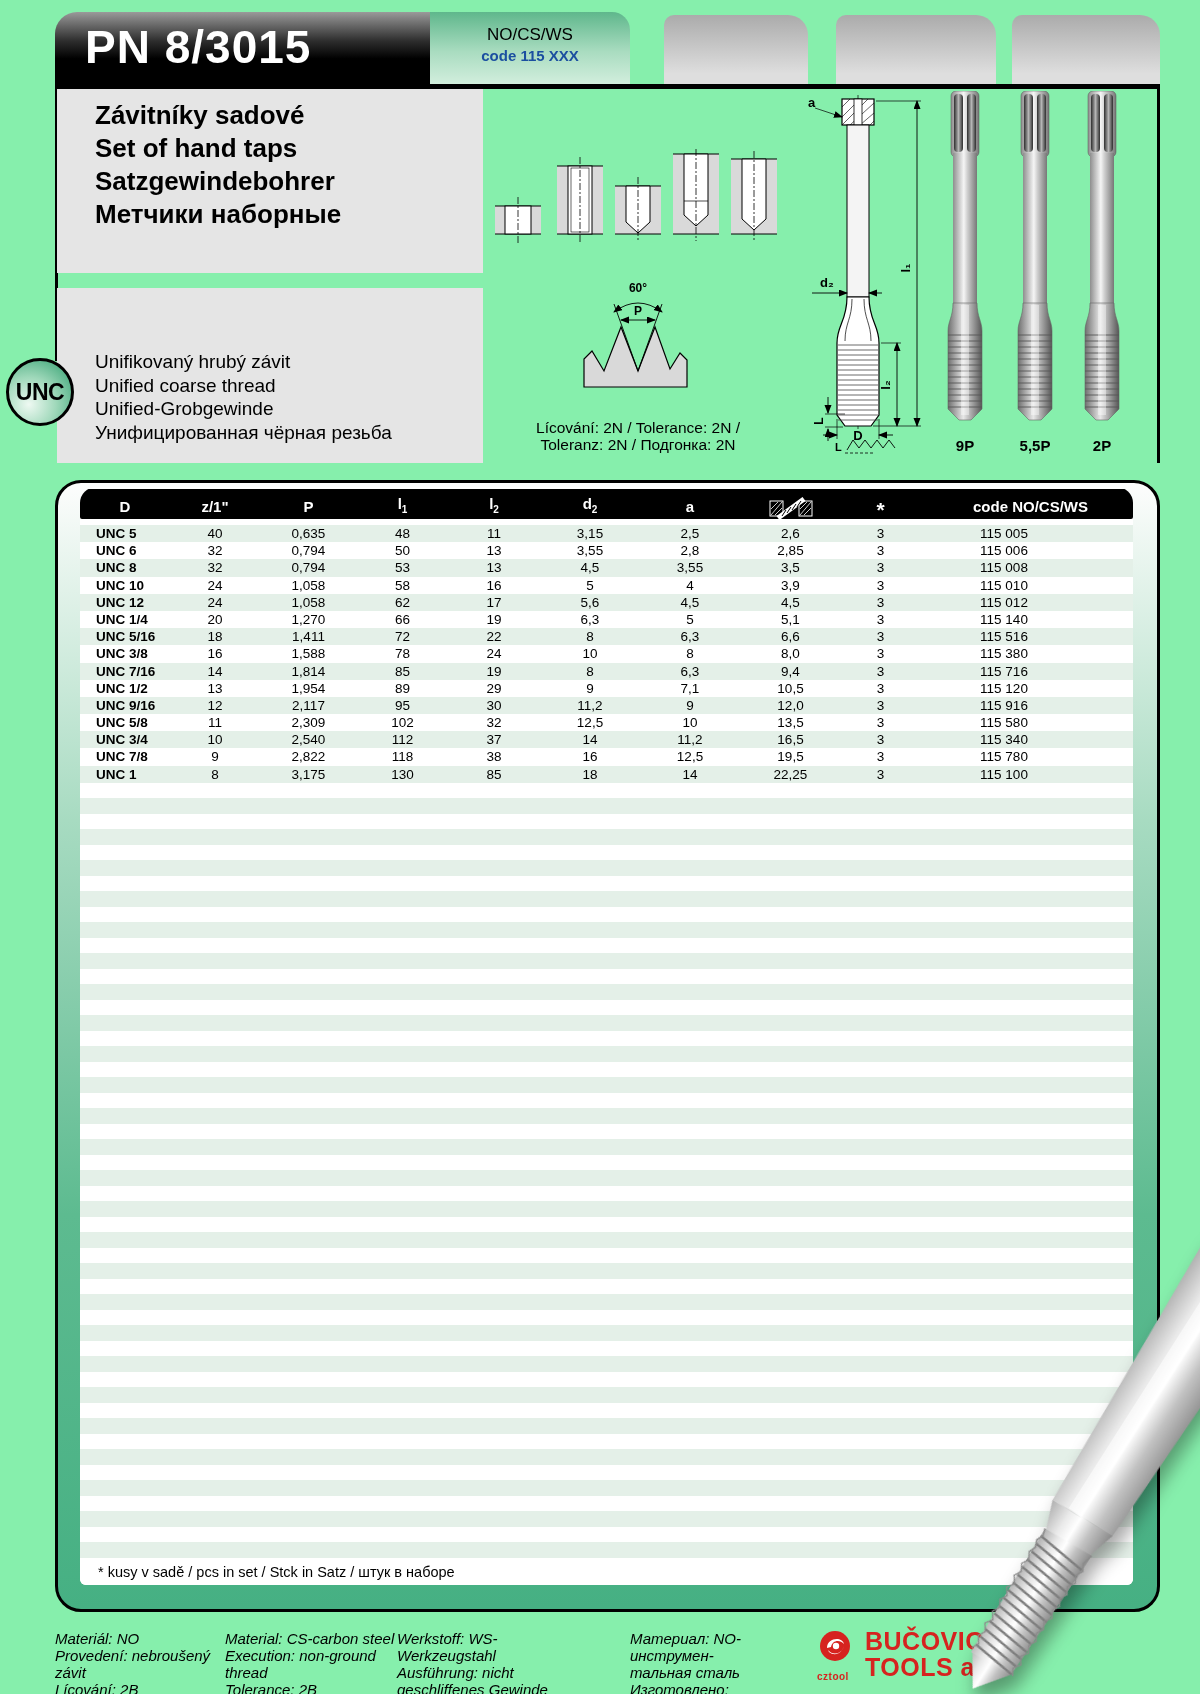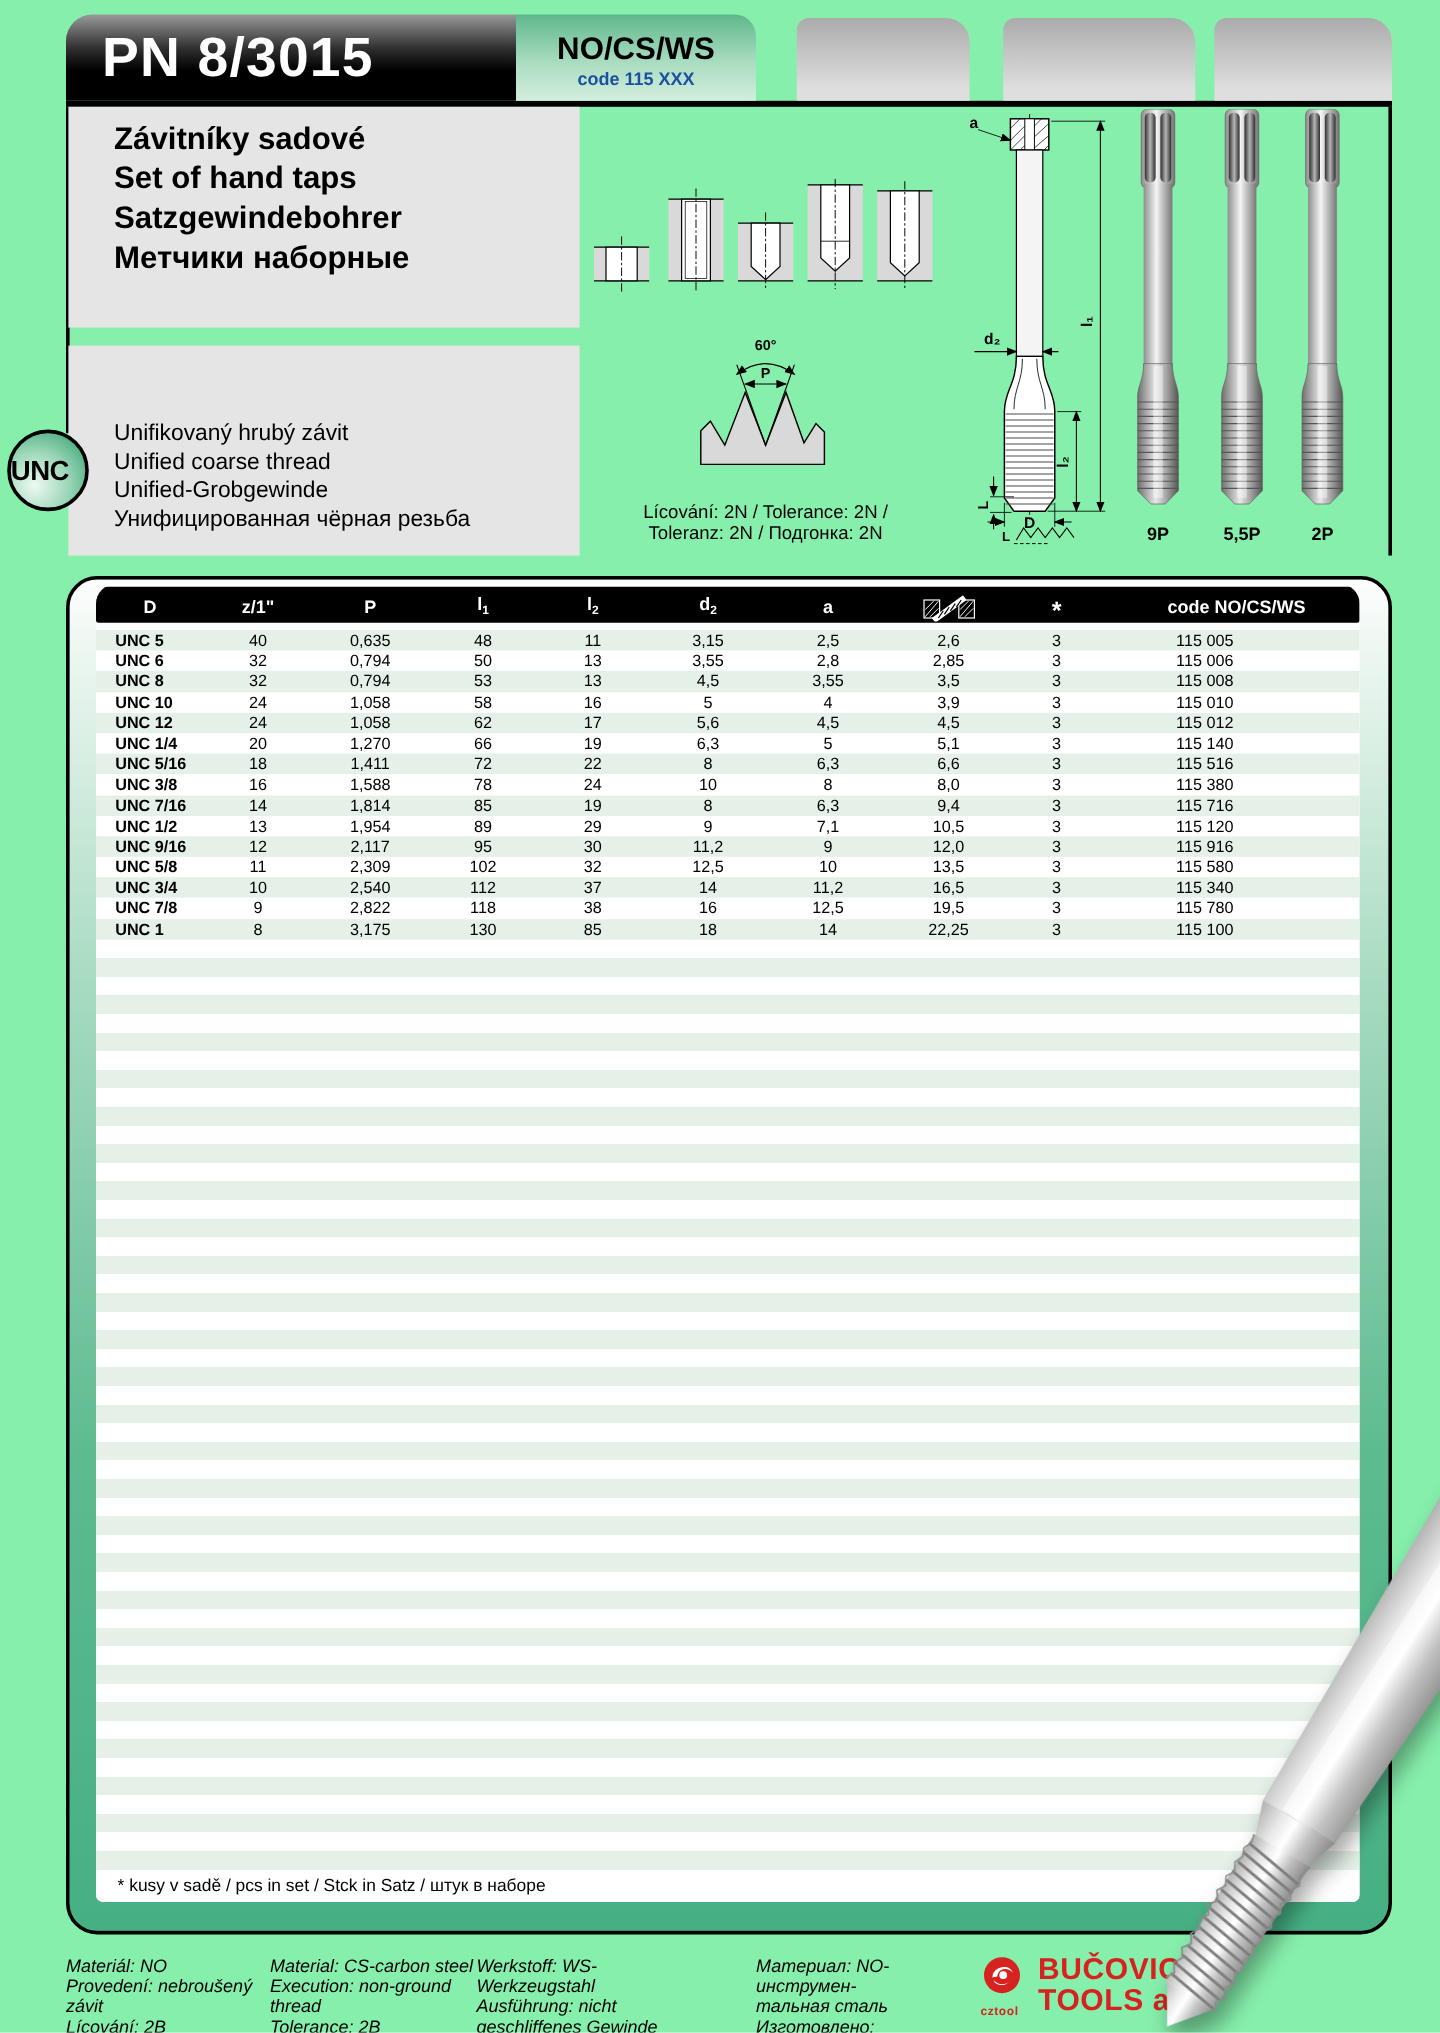--- a/index.html
+++ b/index.html
@@ -9,37 +9,37 @@
 
   
   .tabs{position:absolute;left:55px;top:10px;width:1105px;height:79px;border-bottom:5px solid #000;}
   .tab-pn{position:absolute;left:0;bottom:0;width:375px;height:72px;
           background:linear-gradient(to bottom,#9a9a9a 0%,#2e2e2e 40%,#000 65%);
           border-radius:22px 0 0 0;color:#fff;font-size:46px;font-weight:bold;
           line-height:70px;padding-left:30px;letter-spacing:1px;}
   .tab-green{position:absolute;left:375px;bottom:0;width:200px;height:72px;
           background:linear-gradient(to bottom,#5fb78c 0%,#a9dcc0 55%,#d2eedd 100%);
           border-radius:0 18px 0 0;text-align:center;padding-top:13px;}
-  .tab-green .l1{font-size:26px;font-weight:bold;color:#000;display:block;}
+  .tab-green .l1{font-size:17px;font-weight:normal;color:#000;display:block;}
   .tab-green .l2{font-size:15px;font-weight:bold;color:#1b4fa0;display:block;margin-top:2px;}
   .tab-grey{position:absolute;bottom:0;height:69px;
           background:linear-gradient(to bottom,#ababab 0%,#dedede 85%);
           border-radius:10px 20px 0 0;}
   .tg1{left:609px;width:144px;} .tg2{left:781px;width:160px;} .tg3{left:957px;width:148px;}
 
   
   .vline{position:absolute;left:55px;top:89px;width:3px;height:272px;background:#000;}
   .box-title{position:absolute;left:57px;top:89px;width:426px;height:184px;background:#e5e5e5;
              padding:10px 0 0 38px;}
   .box-title div{font-size:26px;font-weight:bold;line-height:33px;}
   .box-desc{position:absolute;left:57px;top:288px;width:426px;height:175px;background:#e5e5e5;
             padding:62px 0 0 38px;}
   .box-desc div{font-size:19px;line-height:23.5px;}
   .unc-badge{position:absolute;left:6px;top:358px;width:68px;height:68px;border:3px solid #000;
-             border-radius:50%;display:flex;align-items:center;justify-content:flex-start;
+             border-radius:50%;display:flex;align-items:center;justify-content:center;
              background:radial-gradient(circle at 32% 70%,#eef9f2 0%,#9fd8ba 45%,#55b288 80%,#3f9e74 100%);
              font-size:23px;font-weight:bold;letter-spacing:-0.5px;}
 
   
   .draw-panel{position:absolute;left:483px;top:89px;width:677px;height:374px;border-right:3px solid #000;}
   .draw-panel svg text{font-family:"Liberation Sans",sans-serif;}
   .sketches{position:absolute;left:12px;top:60px;}
   .profile{position:absolute;left:95px;top:193px;}
   .tol-text{position:absolute;left:25px;top:330px;width:260px;text-align:center;
             font-size:15.5px;line-height:17px;}

